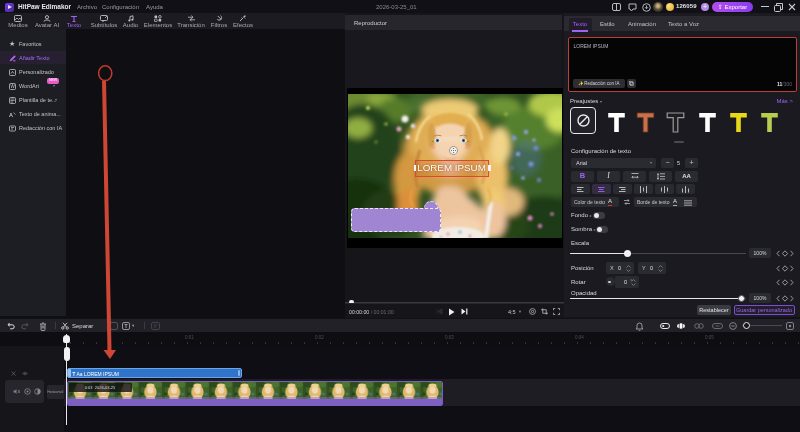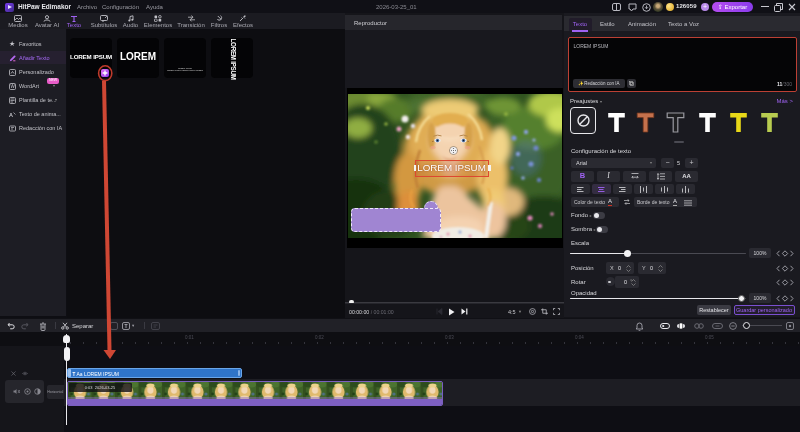--- a/index.html
+++ b/index.html
@@ -170,42 +170,20 @@
   </div>
   <div class="abs" style="left:0;top:92px;width:65.5px;height:13px;">
     <svg class="abs" style="left:9px;top:3.5px;" width="7" height="7" viewBox="0 0 7 7">
           <rect x="0.5" y="1" width="6" height="5" rx="0.8" fill="none" stroke="#c2c2c8" stroke-width="0.8"></rect>
           <path d="M2 2.5 h3 M2 4 h2" stroke="#c2c2c8" stroke-width="0.7"></path>
         </svg>
     <span class="abs" style="left:19px;top:4px;">Redacción con IA</span>
   </div>
 </div>
 
-<div class="abs" id="templates" style="left:66.5px;top:29px;width:278.5px;height:289px;background:#0d0d11;">
-
-  <div class="abs" style="left:3.5px;top:9px;width:42px;height:40px;background:#040406;border-radius:4px;">
-    <div class="abs" style="left:0;top:15px;width:42px;text-align:center;font-size:6.2px;font-weight:bold;color:#fff;letter-spacing:-0.15px;white-space:nowrap;">LOREM IPSUM</div>
-    <div class="abs" style="left:31px;top:31px;width:8px;height:8px;border-radius:2px;background:linear-gradient(135deg,#e070f0,#8c3cf0);"></div>
-    <svg class="abs" style="left:31px;top:31px;" width="8" height="8" viewBox="0 0 8 8">
-          <path d="M4 1.6 v4.8 M1.6 4 h4.8" stroke="#fff" stroke-width="1.3"></path>
-        </svg>
-  </div>
-
-  <div class="abs" style="left:50.5px;top:9px;width:42px;height:40px;background:#040406;border-radius:4px;">
-    <div class="abs" style="left:0;top:13px;width:42px;text-align:center;font-size:10px;font-weight:bold;color:#fff;">LOREM</div>
-  </div>
-
-  <div class="abs" style="left:97.5px;top:9px;width:42px;height:40px;background:#040406;border-radius:4px;">
-    <div class="abs" style="left:0;top:29px;width:42px;text-align:center;font-size:2px;color:#ddd;">LOREM IPSUM<br>LOREM IPSUM LOREM IPSUM LOREM</div>
-  </div>
-
-  <div class="abs" style="left:144.5px;top:9px;width:42px;height:40px;background:#040406;border-radius:4px;">
-    <div class="abs" style="left:2px;top:17px;width:40px;text-align:center;font-size:6.3px;font-weight:bold;color:#fff;transform:rotate(90deg);transform-origin:center;letter-spacing:-0.3px;white-space:nowrap;">LOREM IPSUM</div>
-  </div>
-</div>
 
 <div class="abs" id="player" style="left:345px;top:13px;width:219px;height:305px;background:#15151a;">
   <div class="abs" style="left:0;top:2px;width:217px;height:15px;background:#26262c;">
     <span class="abs" style="left:9px;top:5px;font-size:6px;color:#cfcfd4;">Reproductor</span>
   </div>
   <div class="abs" style="left:0;top:17px;width:217px;height:58px;background:#18181e;"></div>
 
   <div class="abs" style="left:2px;top:74.5px;width:216px;height:160.5px;background:#000;"></div>
 
   <svg class="abs" style="left:3px;top:81px;" width="214" height="144" viewBox="0 0 214 144">

